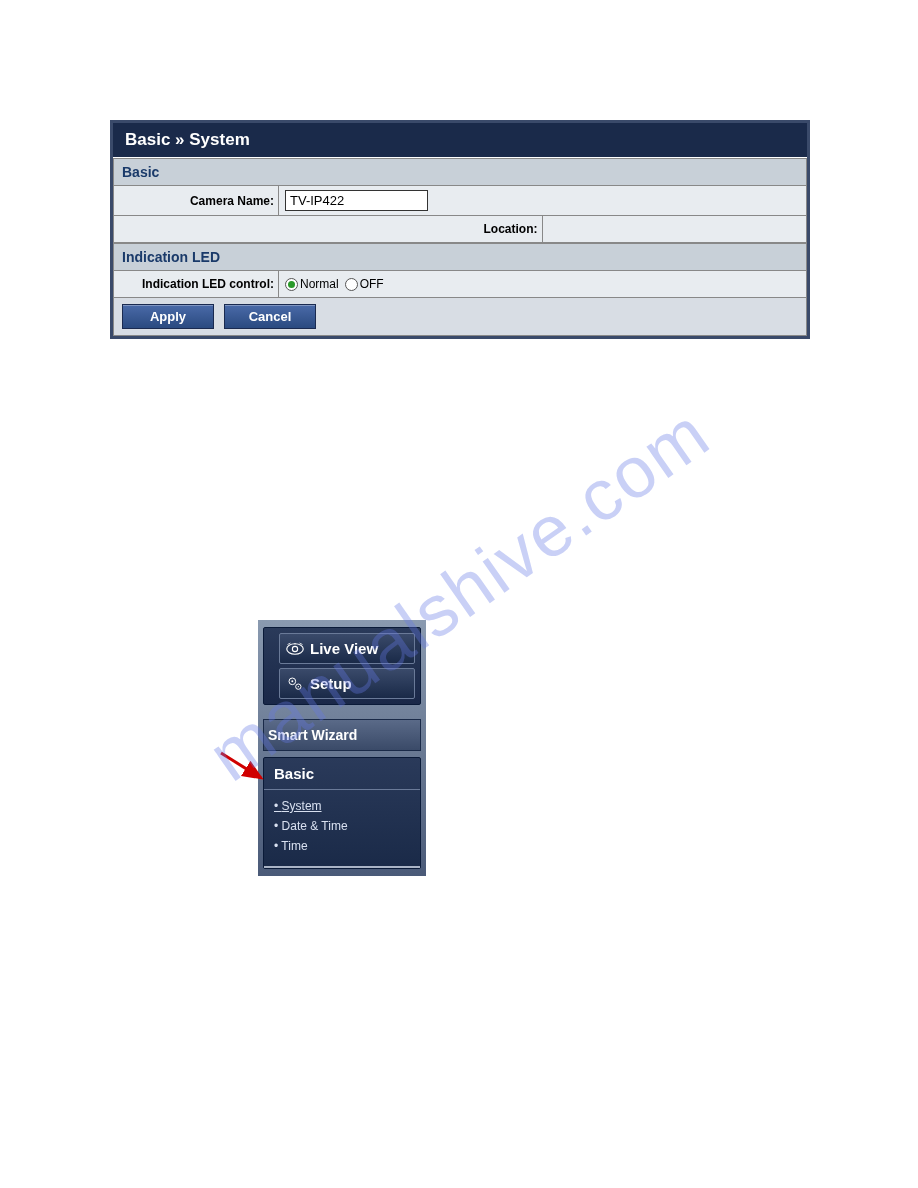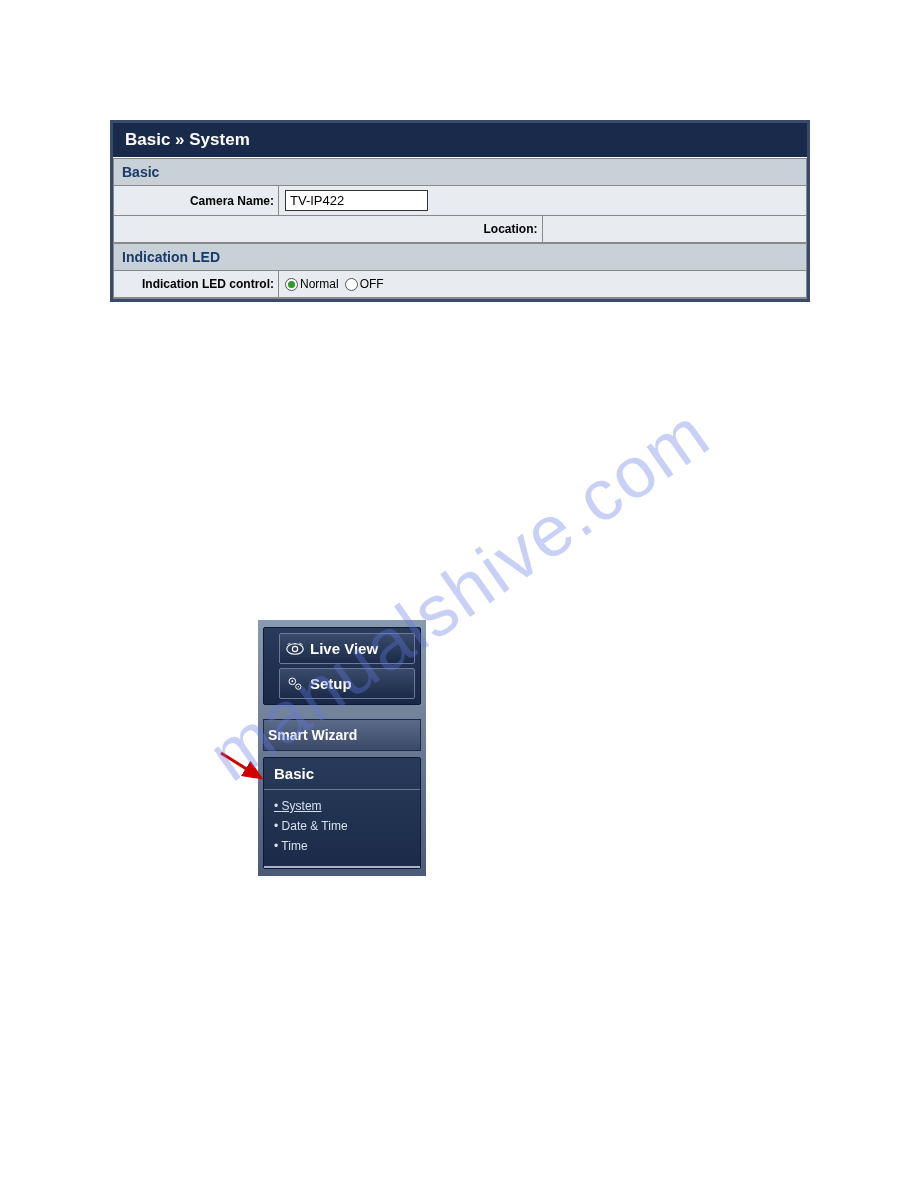--- a/index.html
+++ b/index.html
@@ -238,20 +238,24 @@
         <label class="radio-wrap">
           <span class="radio-dot checked"></span>
           <span>Normal</span>
         </label>
         <label class="radio-wrap">
           <span class="radio-dot"></span>
           <span>OFF</span>
         </label>
       </div>
     </div>
+    <div class="button-bar">
+      <div class="btn">Apply</div>
+      <div class="btn">Cancel</div>
+    </div>
   </div>
 </div>
 
 <div class="side-nav">
   <div class="nav-top">
     <div class="nav-btn">
       <span class="nav-icon">
         <svg viewBox="0 0 24 16" width="18" height="14">
             <ellipse cx="12" cy="8" rx="11" ry="7" fill="none" stroke="#fff" stroke-width="1.5"></ellipse>
             <circle cx="12" cy="8" r="3.5" fill="none" stroke="#fff" stroke-width="1.5"></circle>

